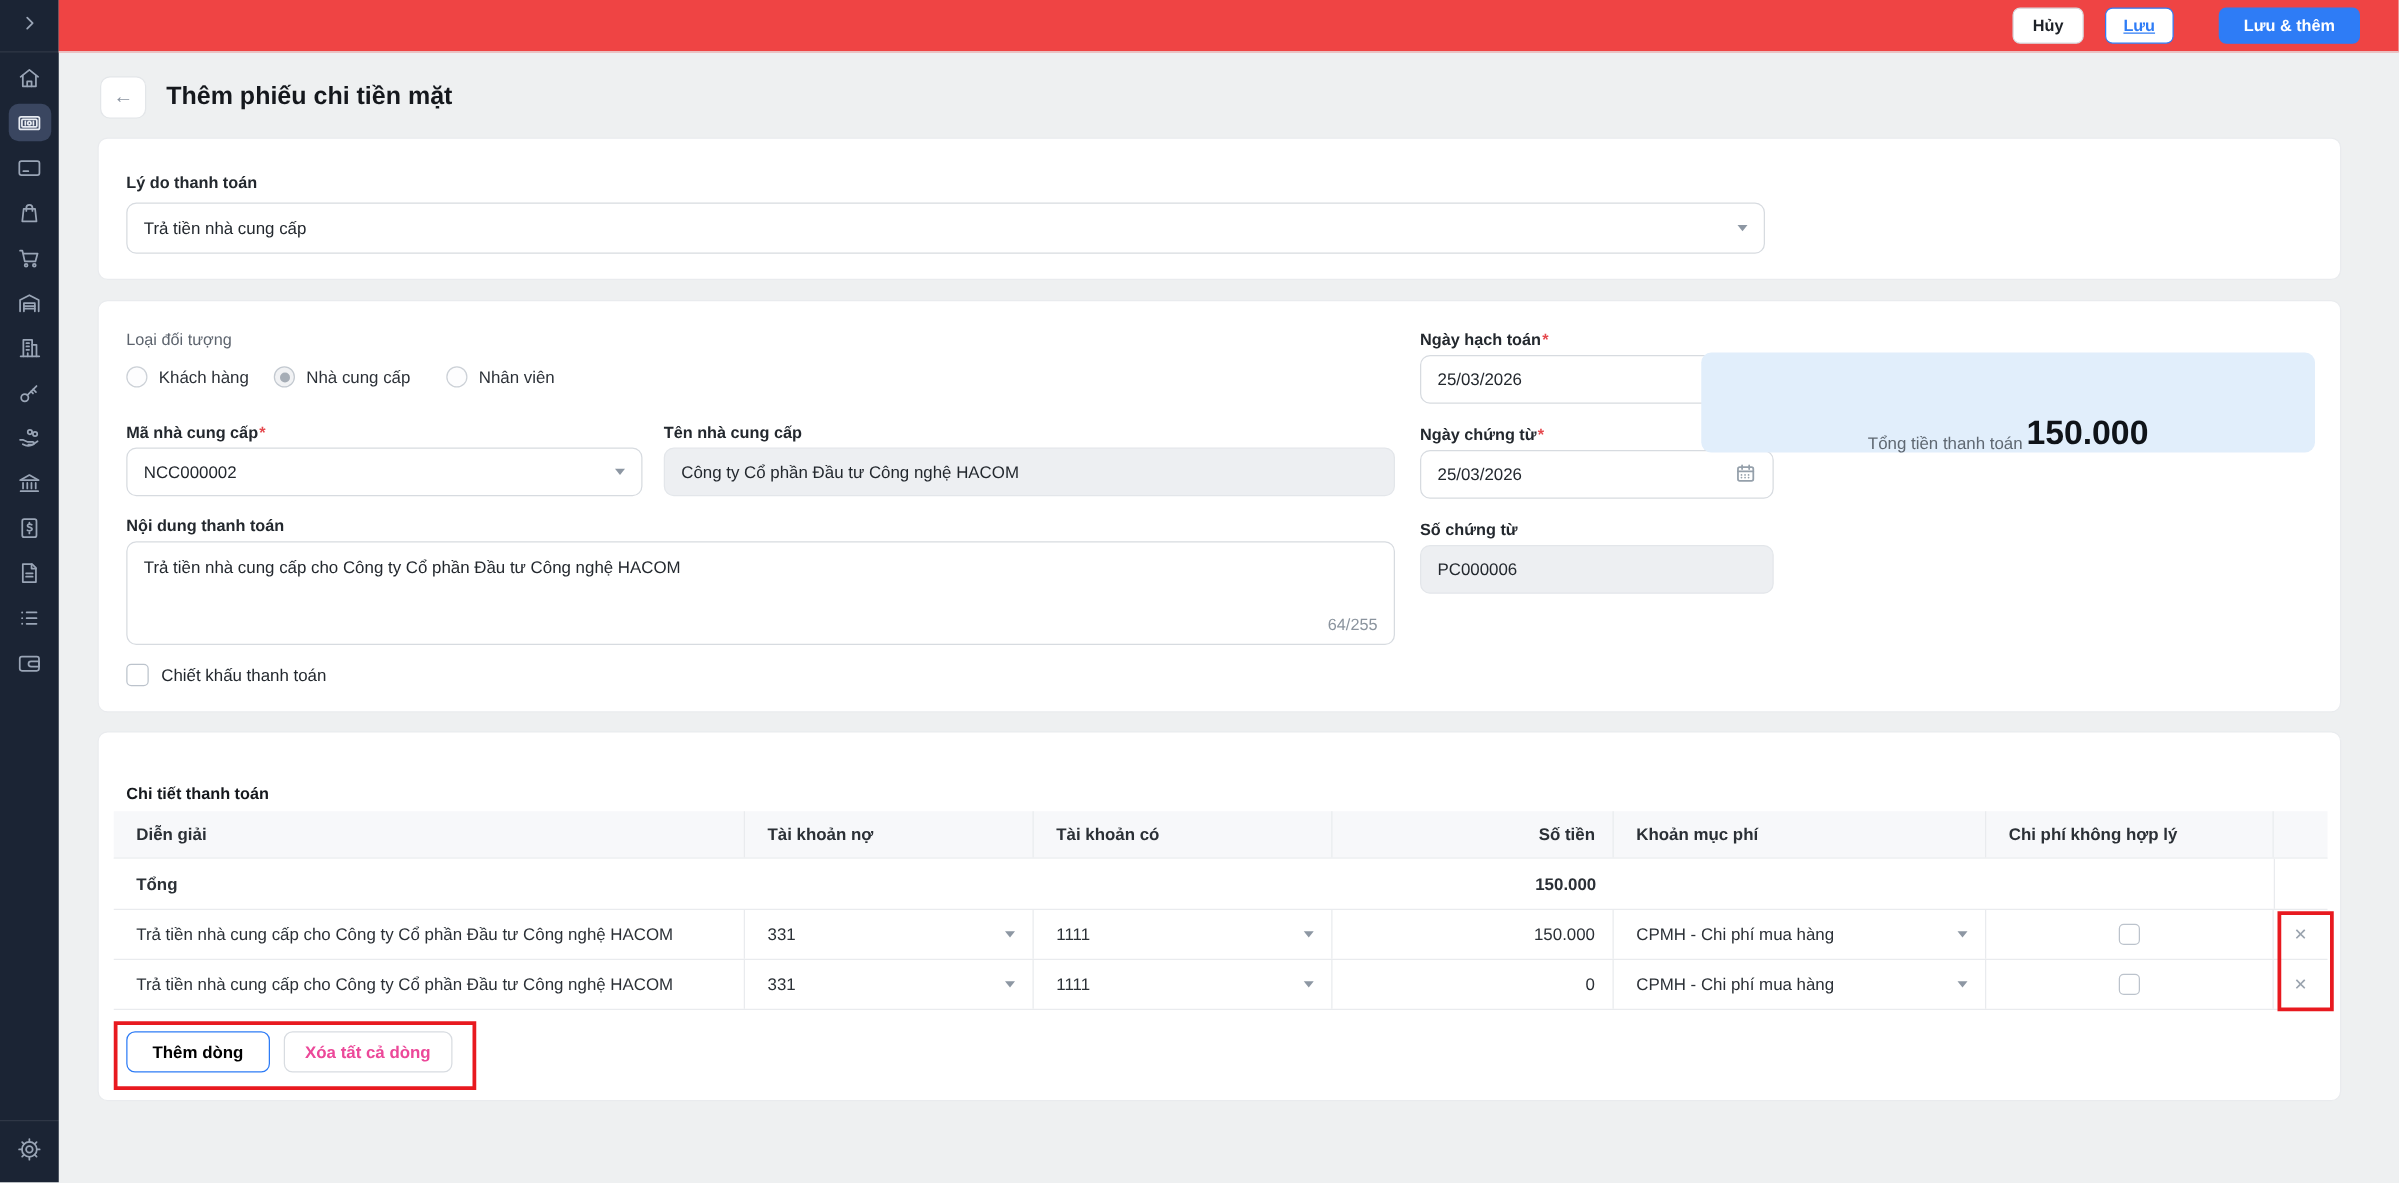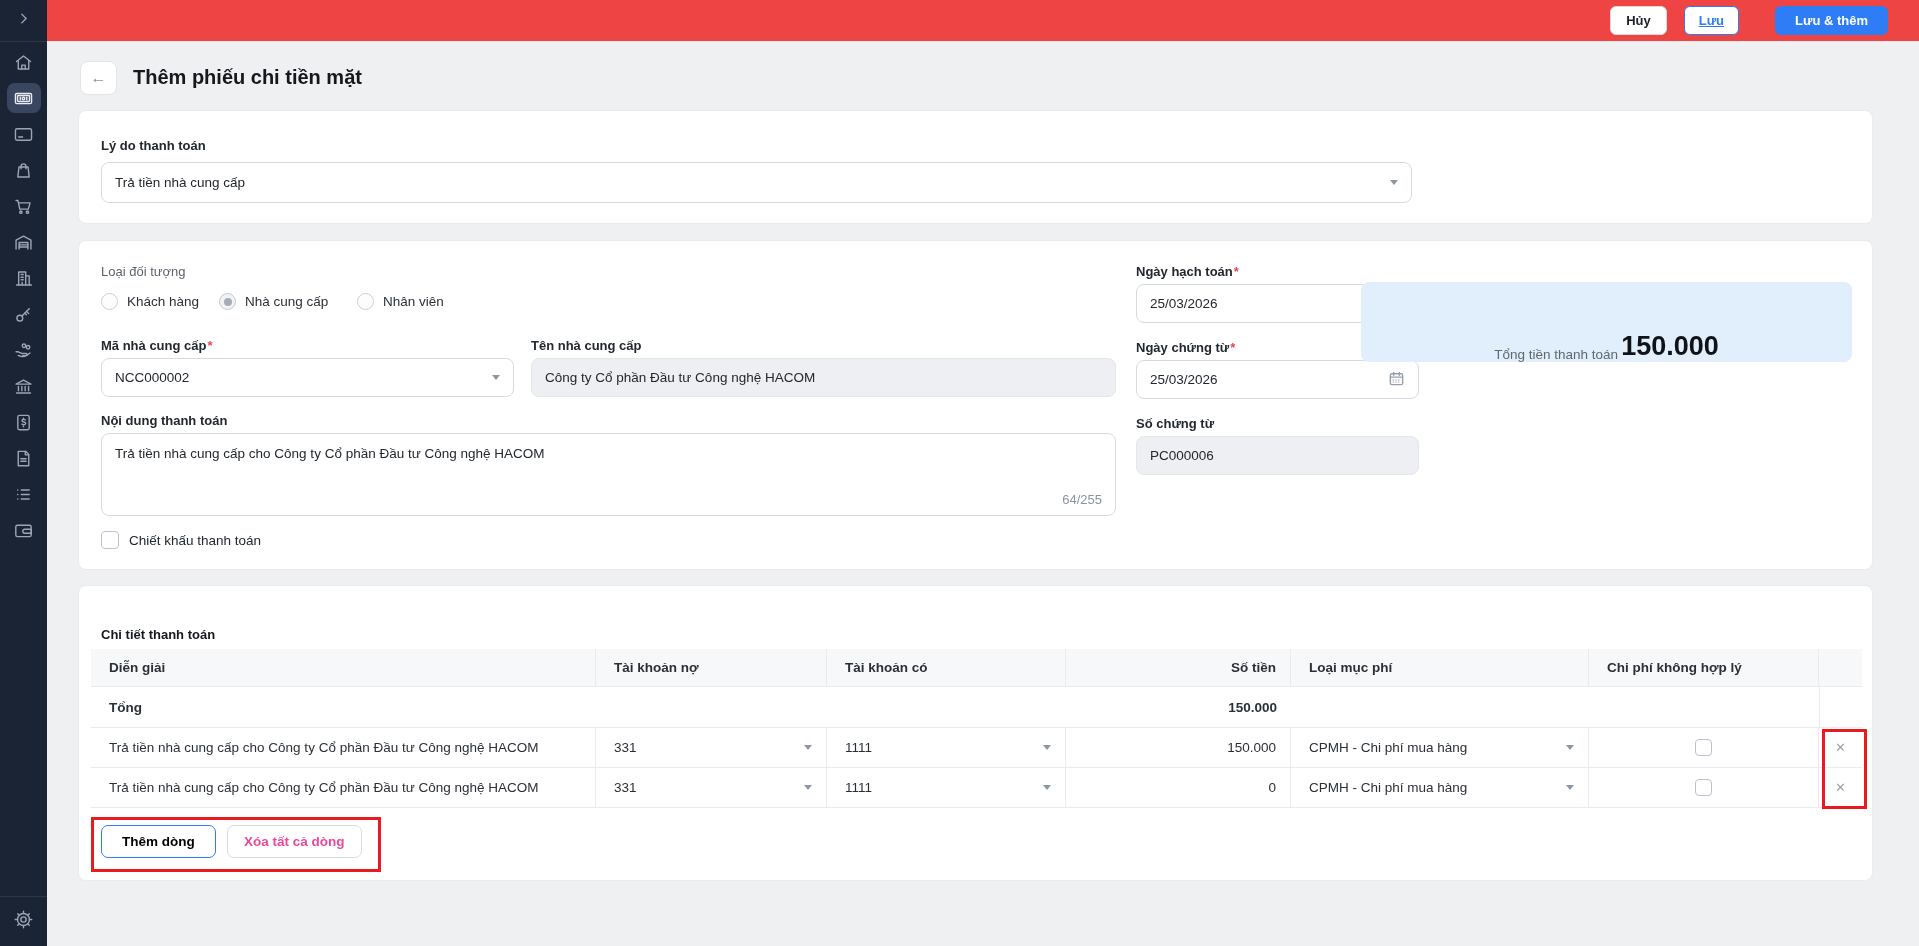--- a/index.html
+++ b/index.html
@@ -340,21 +340,21 @@
 
   <section class="card card3">
     <div class="section-title">Chi tiết thanh toán</div>
 
     <div class="table">
       <div class="thead">
         <div class="th">Diễn giải</div>
         <div class="th">Tài khoản nợ</div>
         <div class="th">Tài khoản có</div>
         <div class="th num">Số tiền</div>
-        <div class="th">Loại mục phí</div>
+        <div class="th">Khoản mục phí</div>
         <div class="th">Chi phí không hợp lý</div>
         <div class="th"></div>
       </div>
 
       <div class="total-row">
         <span class="t-label">Tổng</span>
         <span class="t-amount">150.000</span>
       </div>
 
       <div class="trow">

